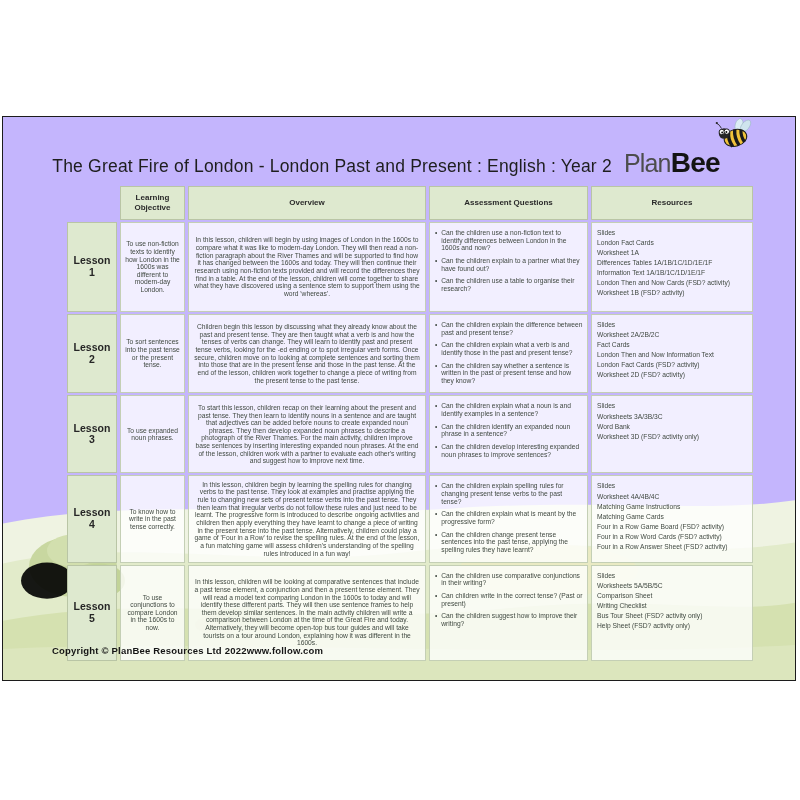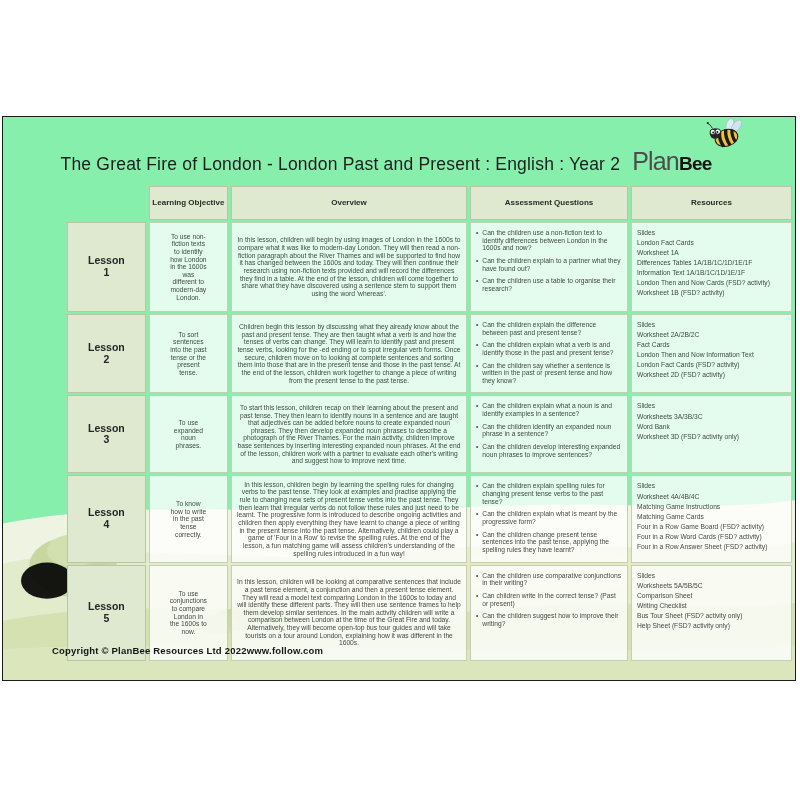--- a/index.html
+++ b/index.html
@@ -1,36 +1,36 @@
 <!DOCTYPE html>
 <html><head>
 <meta charset="utf-8">
 <style>
   html,body{margin:0;padding:0;background:#fff;}
   .canvas{position:relative;width:800px;height:800px;background:#ffffff;overflow:hidden;
           font-family:"Liberation Sans",sans-serif;}
   .page{position:absolute;left:2px;top:116px;width:792px;height:563px;
-        border:1px solid #1c1c1c;background:#86efac;overflow:hidden;}
+        border:1px solid #1c1c1c;background:#c4b5fd;overflow:hidden;}
   .landscape{position:absolute;left:0;top:0;width:100%;height:100%;}
 
   .header-row{position:absolute;left:0;top:30px;width:100%;display:flex;
               justify-content:center;align-items:baseline;gap:12px;}
   .title{font-size:17.5px;font-weight:400;color:#1e1e1e;margin:0;letter-spacing:0.2px;white-space:nowrap;}
   .logo{position:relative;display:inline-block;padding-right:26px;}
   .logo-plan{font-size:25px;font-weight:400;color:#4d4d4d;letter-spacing:-0.8px;}
-  .logo-bee{font-size:19px;font-weight:700;color:#141414;letter-spacing:-0.8px;}
+  .logo-bee{font-size:28px;font-weight:700;color:#141414;letter-spacing:-0.8px;}
   .bee{position:absolute;right:-8px;top:-30px;width:40px;height:34px;}
 
   table.grid{position:absolute;left:61px;top:67px;border-collapse:separate;
              border-spacing:3px 2px;table-layout:fixed;}
   th{background:#dee9cf;border:1px solid #b9c5a5;font-size:8px;font-weight:700;line-height:1.25;
      color:#2a2a2a;text-align:center;vertical-align:middle;height:30px;padding:1px 2px;}
   th.ghost{background:transparent;border:none;}
   td{border:1px solid #c4cfb5;vertical-align:middle;font-size:6.7px;line-height:1.14;
-     color:#3e473f;background:rgba(255,255,255,0.78);padding:2px 20px;}
+     color:#3e473f;background:rgba(255,255,255,0.78);padding:2px 3px;}
   td.c-lesson{background:#dee9cf;border-color:#b9c5a5;font-size:10.5px;font-weight:700;
               color:#262626;text-align:center;}
   td.c-obj{text-align:center;}
   td.c-ov{text-align:center;padding:2px 5px;}
   td.c-q{vertical-align:top;padding:6px 4px 3px 5px;}
   .q-item{display:flex;gap:4px;margin-bottom:5px;}
   .q-bullet{flex:0 0 auto;font-size:6.5px;line-height:1.2;}
   .q-text{flex:1;}
   td.c-res{vertical-align:top;padding:5px 5px;line-height:1.35;}
   .res-line{margin-bottom:1px;}

